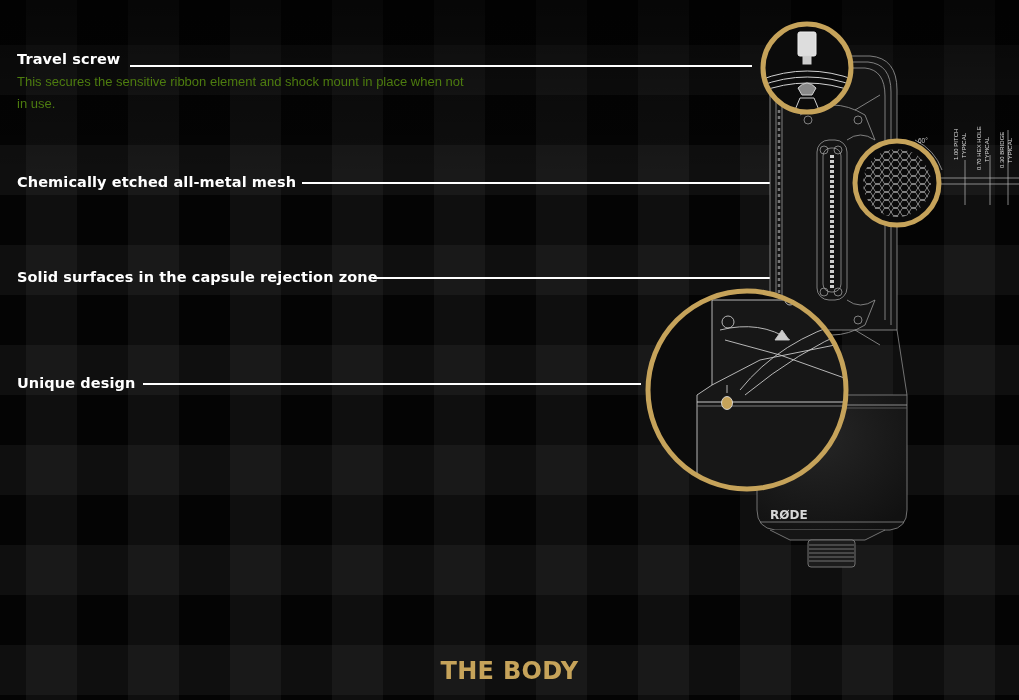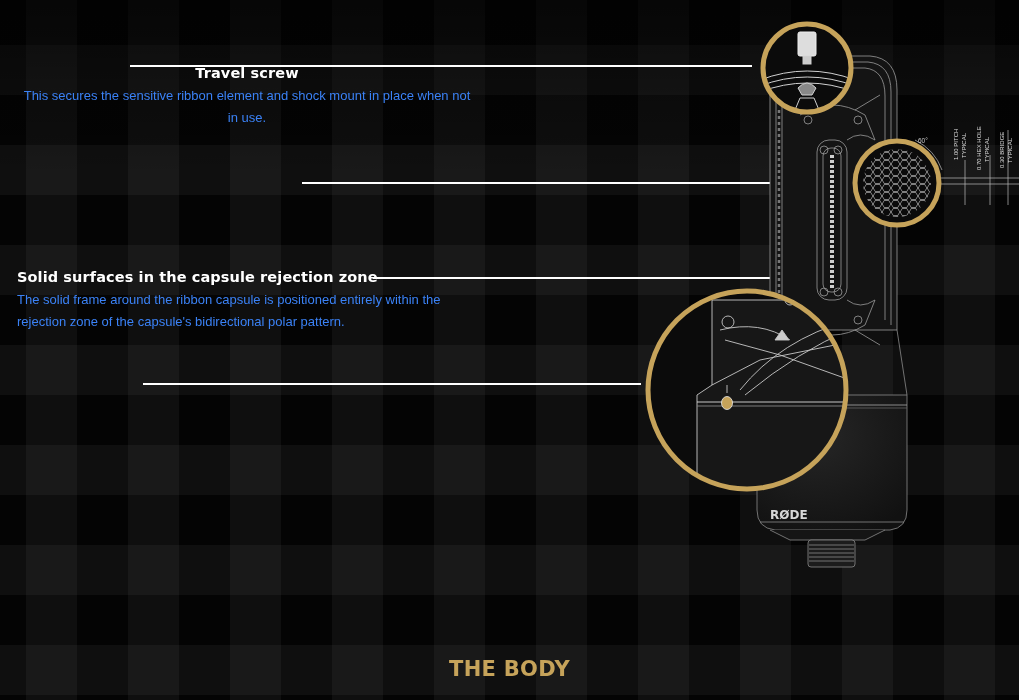--- a/index.html
+++ b/index.html
@@ -22,55 +22,56 @@
     background:linear-gradient(180deg, rgba(0,0,0,0.55) 0%, rgba(0,0,0,0.0) 25%, rgba(0,0,0,0.0) 100%);
   }
   .feature {
     position:absolute; left:17px; width:460px; color:#fff;
   }
   .feature h3 {
     margin:0; font-size:15.5px; font-weight:bold; line-height:18px;
     letter-spacing:0.1px; font-family:"DejaVu Sans", sans-serif; font-size:14.5px;
   }
   .feature p {
-    margin:3px 0 0 0; font-size:13px; line-height:21.5px; color:#3b82f6;
+    margin:3px 0 0 0; font-size:13px; line-height:21.5px; color:#4d7c0f;
   }
   .leader {
     position:absolute; height:2px; background:#fff;
   }
   .title {
     position:absolute; left:0; width:1019px; top:657px; text-align:center;
-    color:#c6a35a; font-weight:bold; font-size:21px;
+    color:#c6a35a; font-weight:bold; font-size:24px;
     font-family:"DejaVu Sans", sans-serif; letter-spacing:0.3px;
   }
   svg { position:absolute; left:0; top:0; }
 </style>
 </head>
 <body>
 
 <div class="checker"></div>
 <div class="vignette"></div>
 
-<div class="feature" style="top:64px;text-align:center;">
+<div class="feature" style="top:50px;">
   <h3>Travel screw</h3>
   <p>This secures the sensitive ribbon element and shock mount in place when not in use.</p>
 </div>
 <div class="leader" style="left:130px; top:65px; width:622px;"></div>
 
 <div class="feature" style="top:173px;">
+  <h3>Chemically etched all-metal mesh</h3>
 </div>
 <div class="leader" style="left:302px; top:182px; width:543px;"></div>
 
 <div class="feature" style="top:268px;">
   <h3>Solid surfaces in the capsule rejection zone</h3>
-  <p>The solid frame around the ribbon capsule is positioned entirely within the rejection zone of the capsule's bidirectional polar pattern.</p>
 </div>
 <div class="leader" style="left:373px; top:277px; width:398px;"></div>
 
 <div class="feature" style="top:374px;">
+  <h3>Unique design</h3>
 </div>
 <div class="leader" style="left:143px; top:383px; width:498px;"></div>
 
 <svg width="1019" height="700" viewBox="0 0 1019 700">
   <defs>
     <radialGradient id="bodyGrad" cx="0.4" cy="0.3" r="0.8">
       <stop offset="0" stop-color="#262626"></stop>
       <stop offset="1" stop-color="#111"></stop>
     </radialGradient>
     <pattern id="hex" x="0" y="0" width="9" height="8" patternUnits="userSpaceOnUse">

